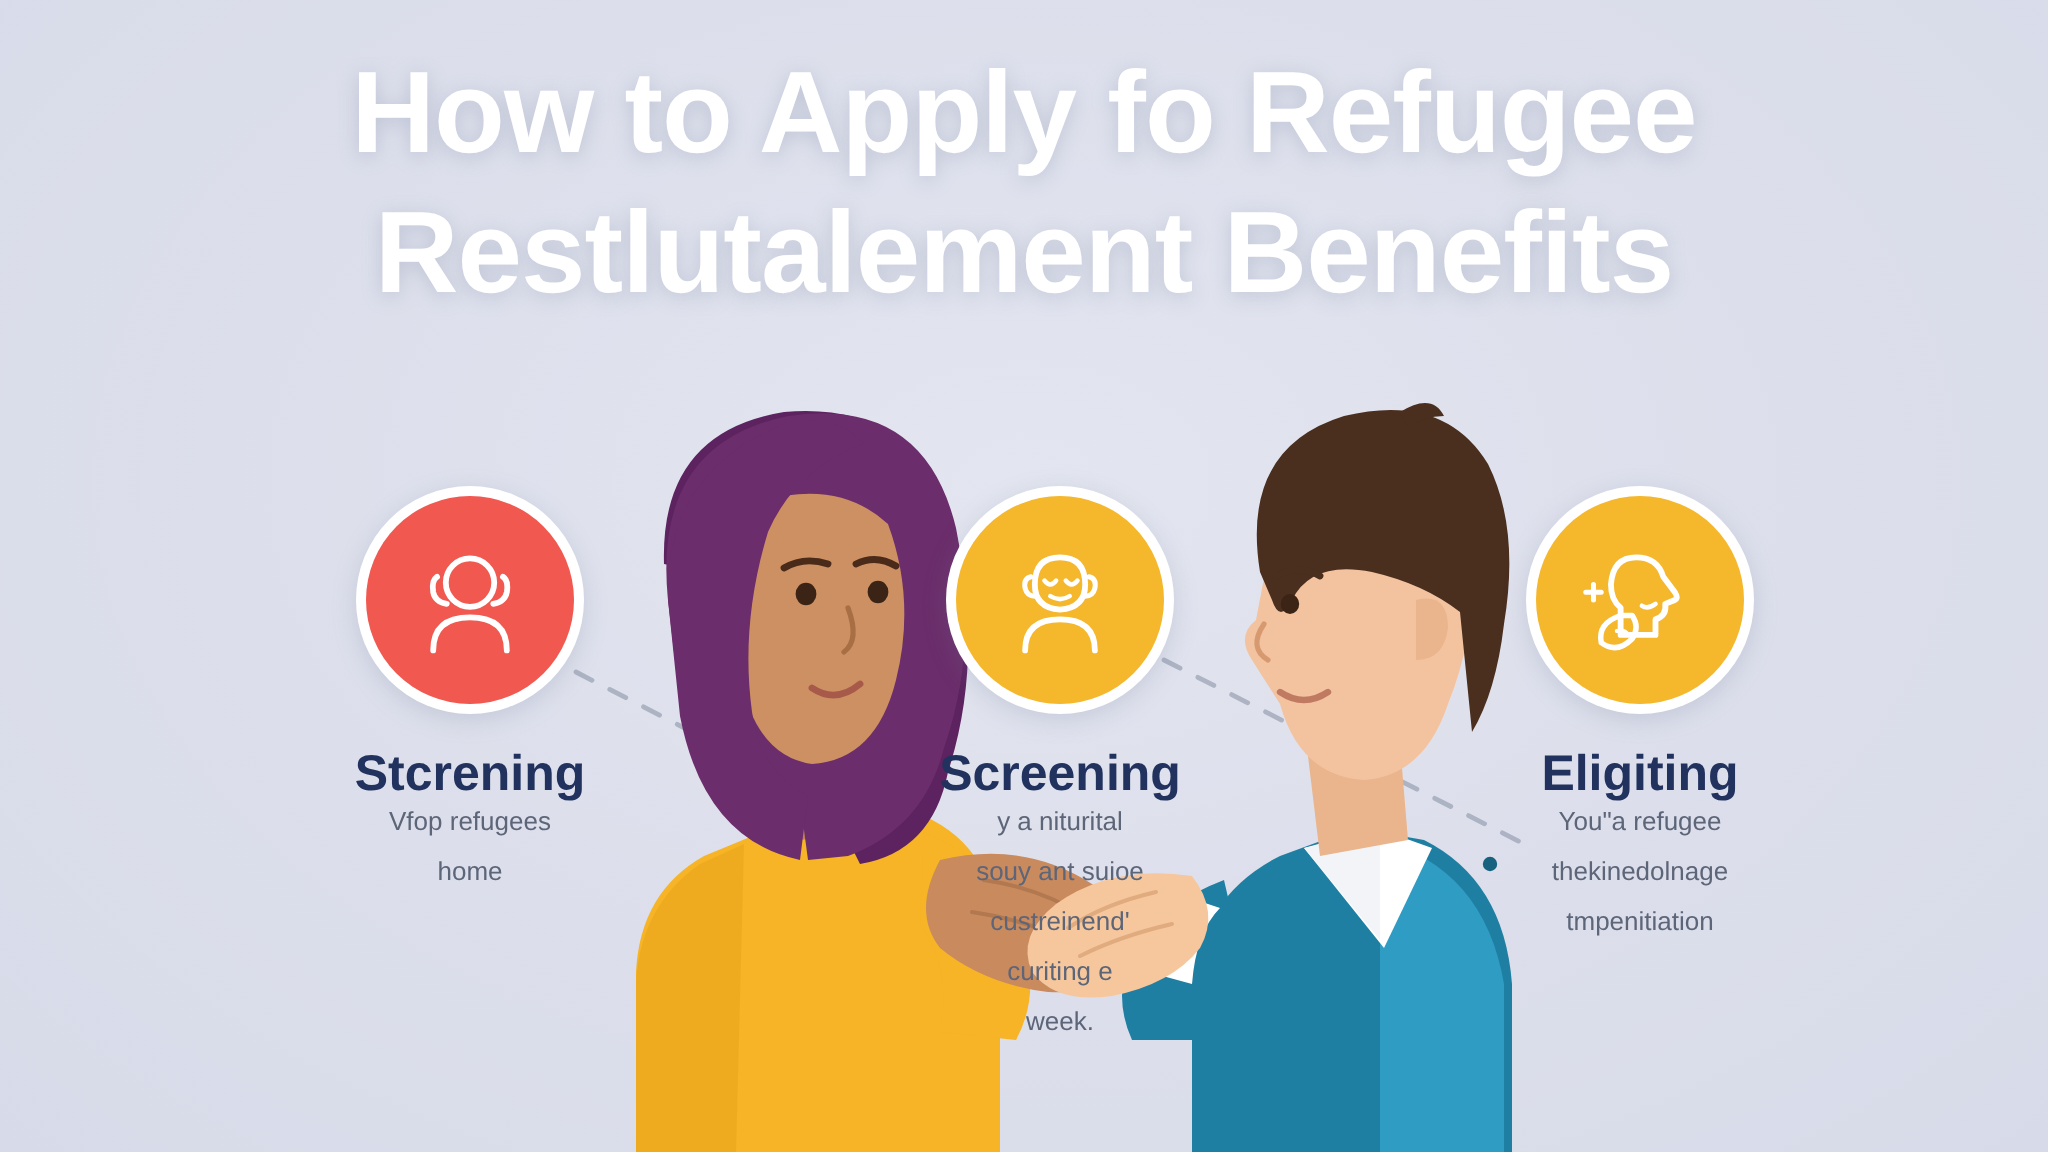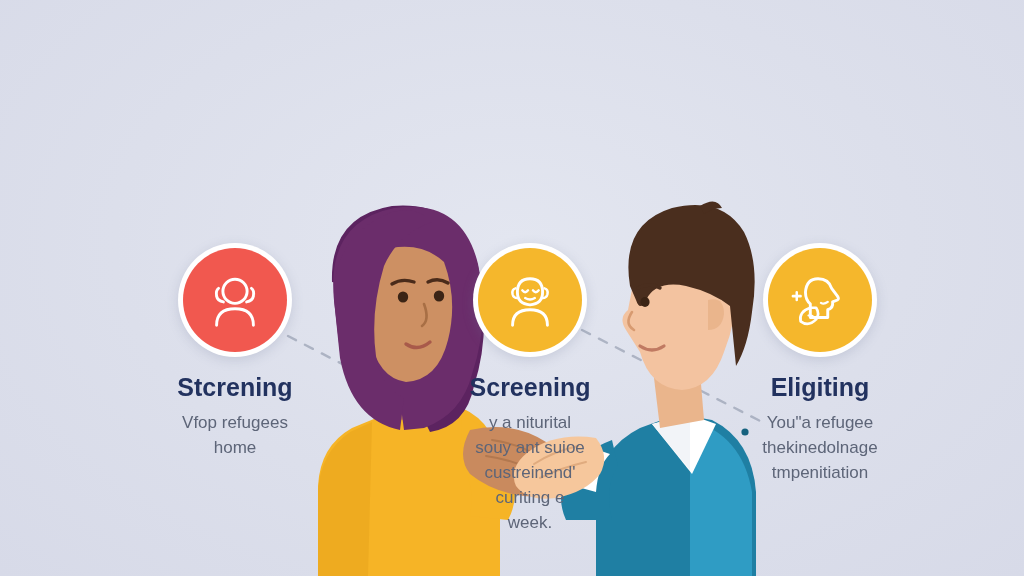--- a/index.html
+++ b/index.html
@@ -93,34 +93,35 @@
     justify-content: center;
   }
   .step-title {
     margin-top: 19px;
     color: #22325f;
     font-weight: bold;
     font-size: 25px;
     line-height: 22px;
   }
   .step-body {
-    margin-top: 12px;
     color: #5d6578;
-    font-size: 17px;
+    font-size: 13px;
     line-height: 25px;
     padding: 0 6px;
   }
   .step-body span { display: block; }
 </style>
 </head>
 <body>
 
 <div id="infographic">
 
   <div class="title-block">
+    <span class="title-line">How to Apply fo Refugee</span>
+    <span class="title-line">Restlutalement Benefits</span>
   </div>
 
   <svg class="connectors" width="1024" height="576" viewBox="0 0 1024 576">
     <line x1="288" y1="336" x2="470" y2="430" stroke="#9aa2b4" stroke-width="2.4" stroke-linecap="round" stroke-dasharray="9 10" opacity="0.72"></line>
     <line x1="582" y1="330" x2="766" y2="424" stroke="#9aa2b4" stroke-width="2.4" stroke-linecap="round" stroke-dasharray="9 10" opacity="0.72"></line>
   </svg>
 
   <svg class="people" width="1024" height="576" viewBox="0 0 1024 576">
 
     <g>

